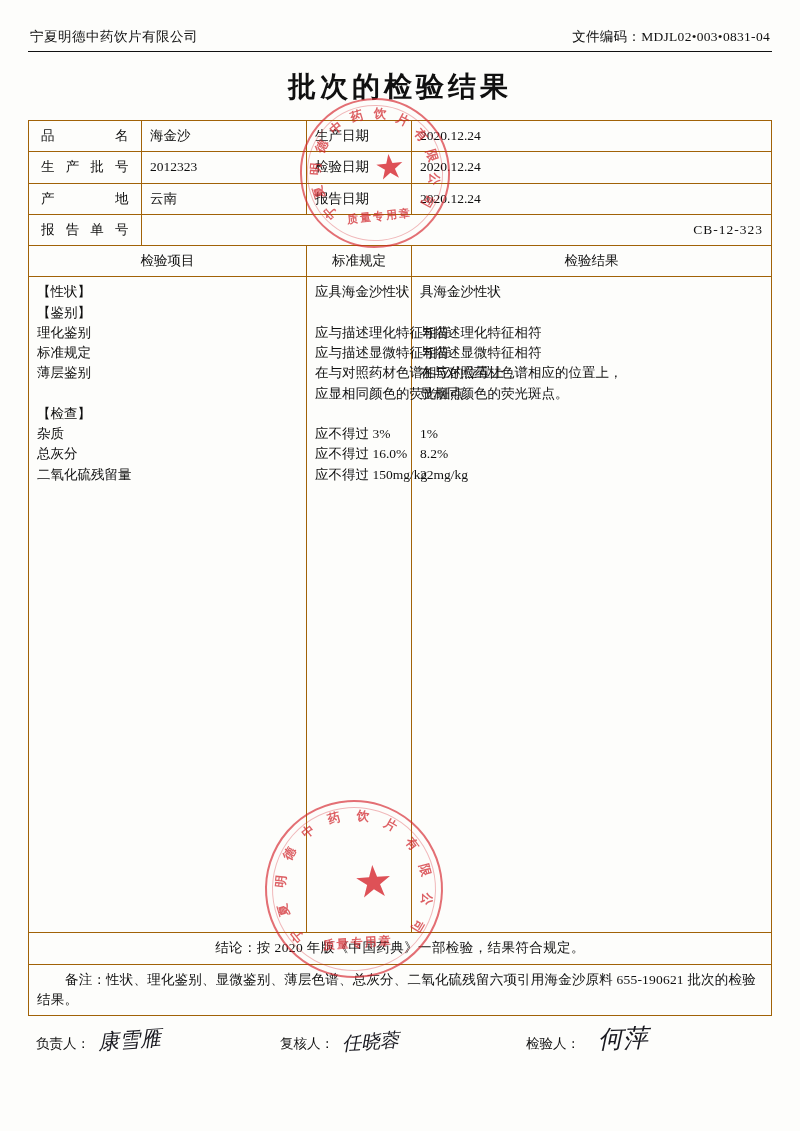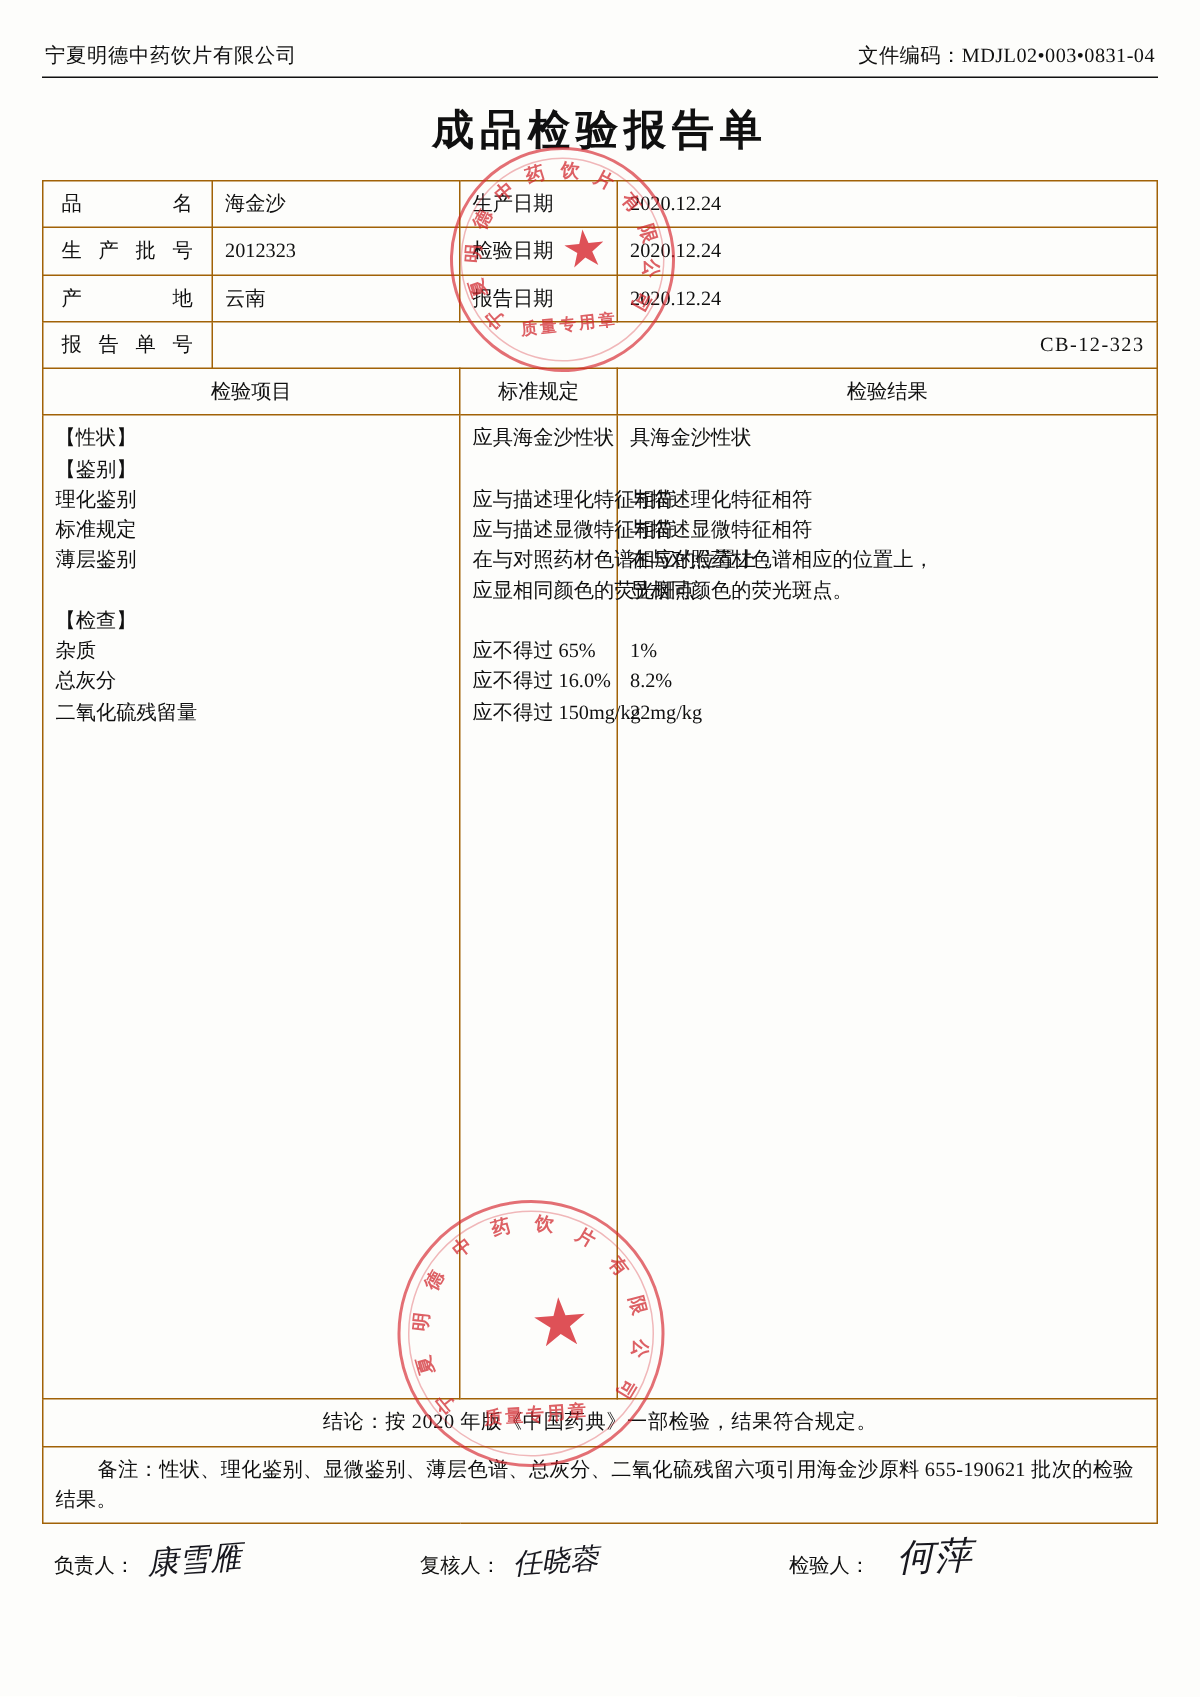--- a/index.html
+++ b/index.html
@@ -210,21 +210,21 @@
 <div class="page">
   <div class="sheet">
 
     <div class="head-row">
       <div class="company">宁夏明德中药饮片有限公司</div>
       <div class="doc-no">
         <span>文件编码：</span><span>MDJL02•003•0831-04</span>
       </div>
     </div>
 
-    <div class="title">成品检验报告单</div>
+    <div class="title">批次的检验结果</div>
 
     <table class="main">
       <tbody>
           <tr>
         <td class="lbl spaced">品　　名</td>
         <td class="val-name">海金沙</td>
         <td class="lbl2">生产日期</td>
         <td class="val2">2020.12.24</td>
       </tr>
       <tr>
@@ -262,21 +262,21 @@
           <div class="row-line">二氧化硫残留量</div>
         </td>
         <td class="body-cell">
           <div class="row-line">应具海金沙性状</div>
           <div class="row-line blank">&nbsp;</div>
           <div class="row-line">应与描述理化特征相符</div>
           <div class="row-line">应与描述显微特征相符</div>
           <div class="row-line">在与对照药材色谱相应的位置上，</div>
           <div class="row-line">应显相同颜色的荧光斑点。</div>
           <div class="row-line blank">&nbsp;</div>
-          <div class="row-line">应不得过 65%</div>
+          <div class="row-line">应不得过 3%</div>
           <div class="row-line">应不得过 16.0%</div>
           <div class="row-line">应不得过 150mg/kg</div>
         </td>
         <td class="body-cell">
           <div class="row-line">具海金沙性状</div>
           <div class="row-line blank">&nbsp;</div>
           <div class="row-line">与描述理化特征相符</div>
           <div class="row-line">与描述显微特征相符</div>
           <div class="row-line">在与对照药材色谱相应的位置上，</div>
           <div class="row-line">显相同颜色的荧光斑点。</div>

